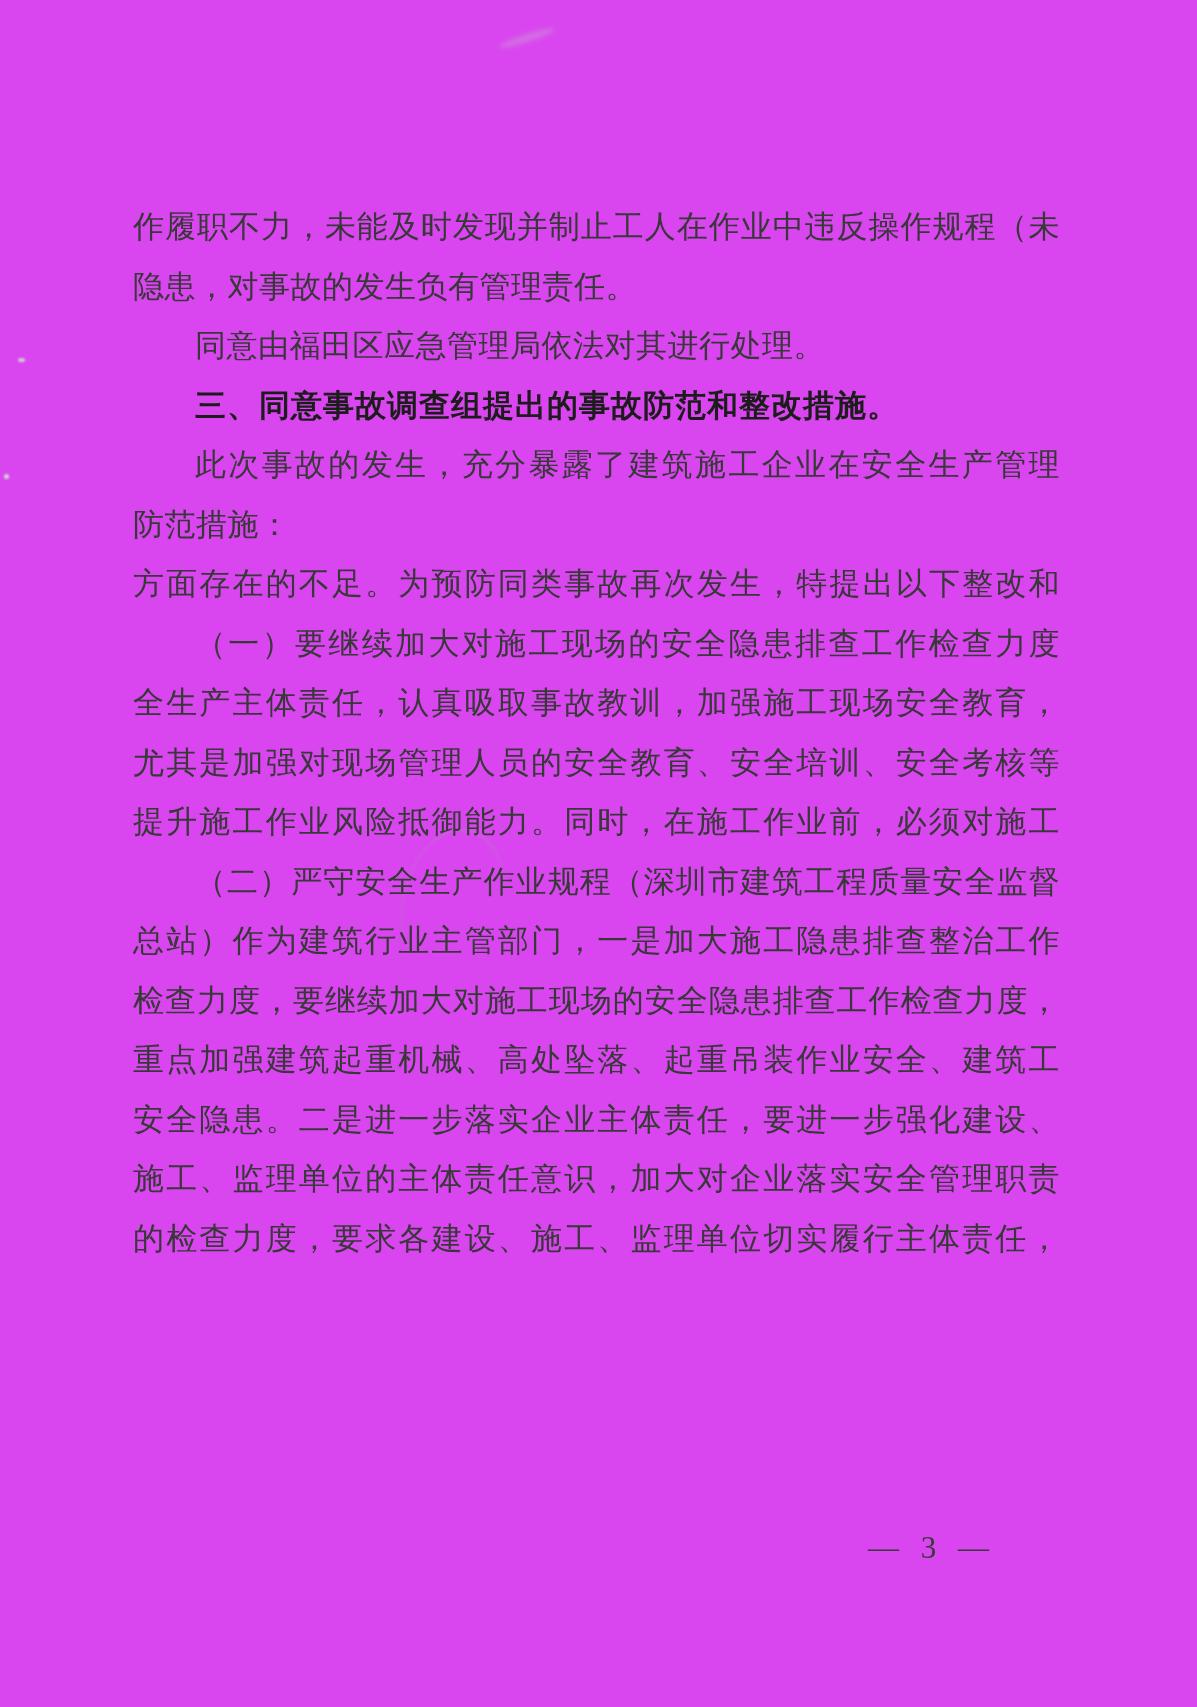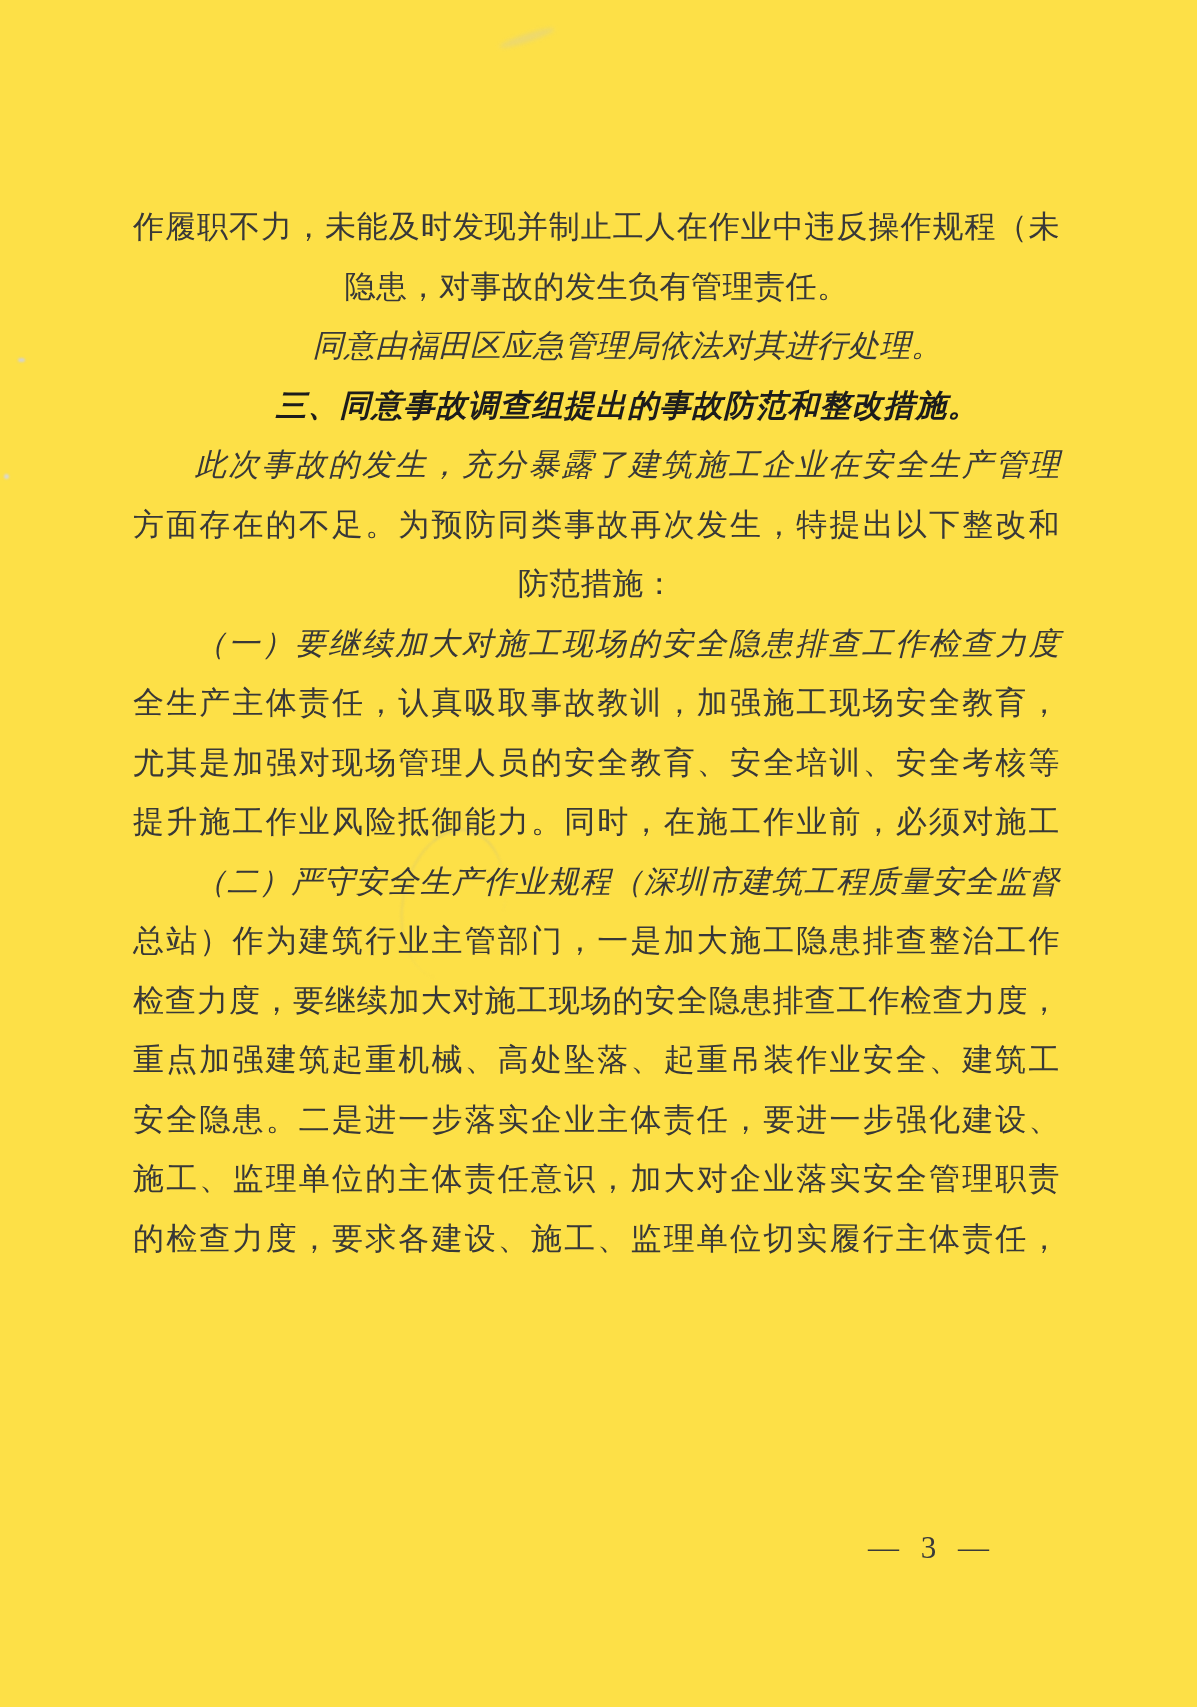--- a/index.html
+++ b/index.html
@@ -4,50 +4,48 @@
 <style>
   html, body {
     margin: 0;
     padding: 0;
     background: #ffffff;
   }
   .page {
     position: relative;
     width: 1197px;
     height: 1707px;
-    background: #fde047;
+    background: #d946ef;
     overflow: hidden;
     font-family: "Liberation Serif", "DejaVu Serif", serif;
     color: #383838;
   }
   .doc-body {
     position: absolute;
     left: 133px;
     top: 197px;
     width: 927px;
     font-size: 31px;
     line-height: 59.5px;
     letter-spacing: 0.5px;
   }
   .line {
     height: 59.5px;
     overflow: visible;
-    text-align: center;
   }
   
   .fill {
     text-align: justify;
     text-align-last: justify;
     -moz-text-align-last: justify;
     text-justify: inter-character;
   }
   
   .indent {
     text-indent: 2em;
-    font-style: italic;
   }
   
   .heading {
     font-family: "Liberation Sans", "DejaVu Sans", sans-serif;
     font-weight: 700;
     color: #1c1c1c;
     letter-spacing: 1px;
   }
   .page-number {
     position: absolute;
@@ -114,22 +112,22 @@
   <div class="speck-a"></div>
   <div class="speck-b"></div>
   <div class="smudge-arc"></div>
 
   <div class="doc-body">
     <div class="line fill">作履职不力，未能及时发现并制止工人在作业中违反操作规程（未</div>
     <div class="line">隐患，对事故的发生负有管理责任。</div>
     <div class="line indent">同意由福田区应急管理局依法对其进行处理。</div>
     <div class="line indent heading">三、同意事故调查组提出的事故防范和整改措施。</div>
     <div class="line indent fill">此次事故的发生，充分暴露了建筑施工企业在安全生产管理</div>
+    <div class="line">防范措施：</div>
     <div class="line fill">方面存在的不足。为预防同类事故再次发生，特提出以下整改和</div>
-    <div class="line">防范措施：</div>
     <div class="line indent fill">（一）要继续加大对施工现场的安全隐患排查工作检查力度</div>
     <div class="line fill">全生产主体责任，认真吸取事故教训，加强施工现场安全教育，</div>
     <div class="line fill">尤其是加强对现场管理人员的安全教育、安全培训、安全考核等</div>
     <div class="line fill">提升施工作业风险抵御能力。同时，在施工作业前，必须对施工</div>
     <div class="line indent fill">（二）严守安全生产作业规程（深圳市建筑工程质量安全监督</div>
     <div class="line fill">总站）作为建筑行业主管部门，一是加大施工隐患排查整治工作</div>
     <div class="line fill">检查力度，要继续加大对施工现场的安全隐患排查工作检查力度，</div>
     <div class="line fill">重点加强建筑起重机械、高处坠落、起重吊装作业安全、建筑工</div>
     <div class="line fill">安全隐患。二是进一步落实企业主体责任，要进一步强化建设、</div>
     <div class="line fill">施工、监理单位的主体责任意识，加大对企业落实安全管理职责</div>

